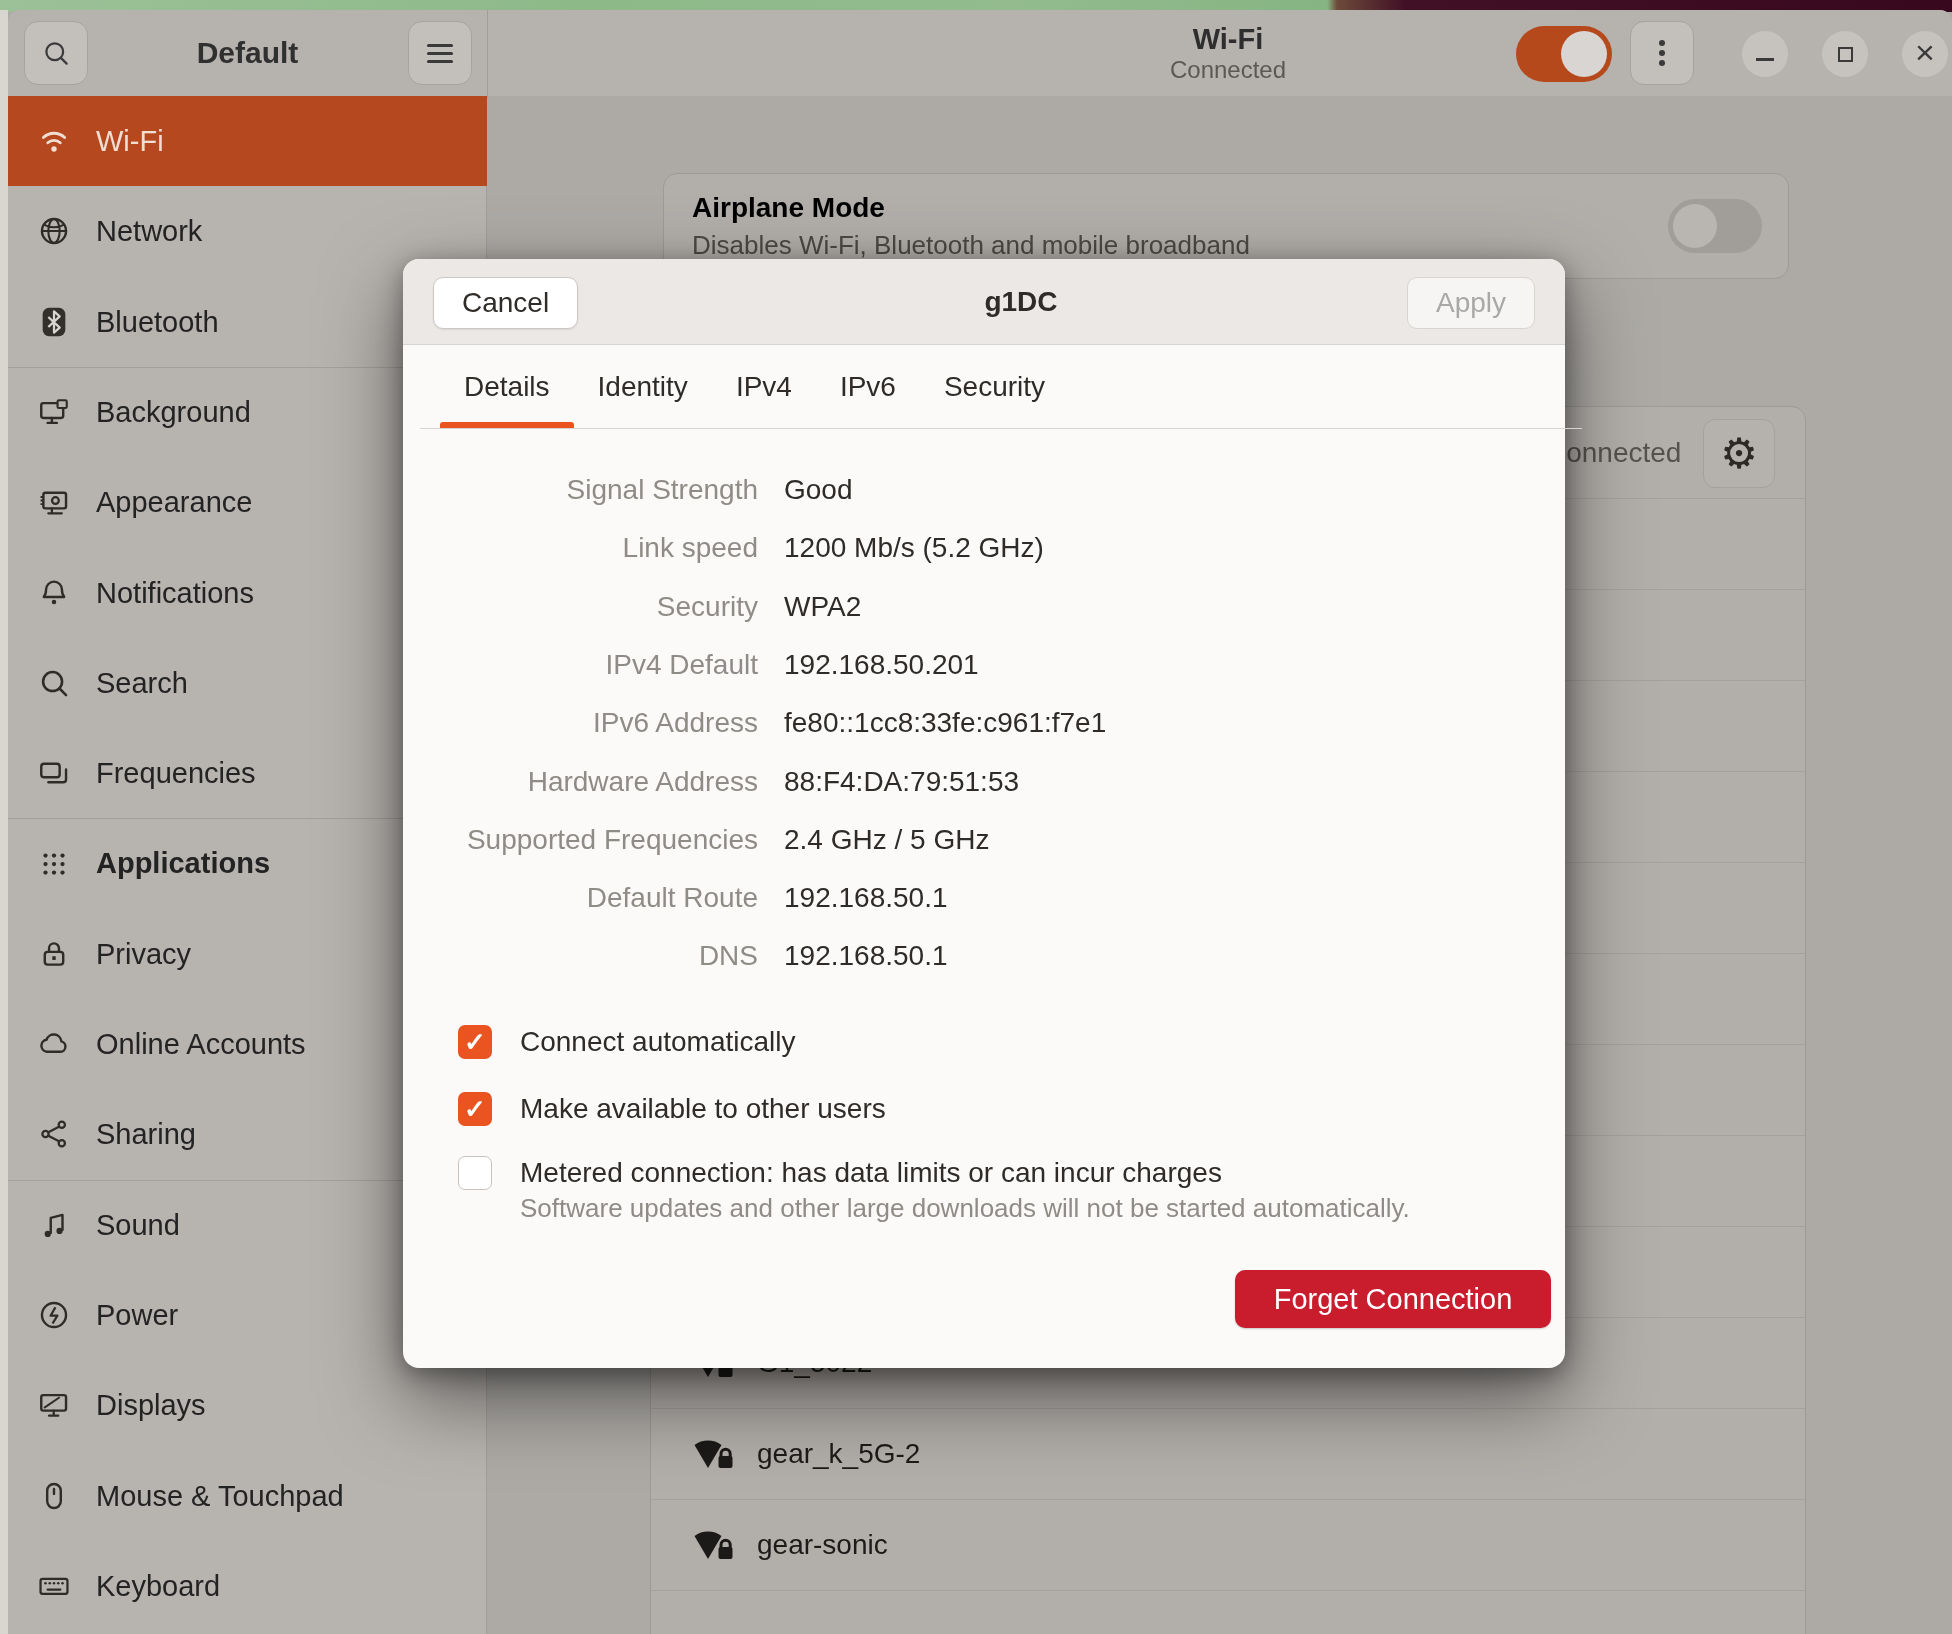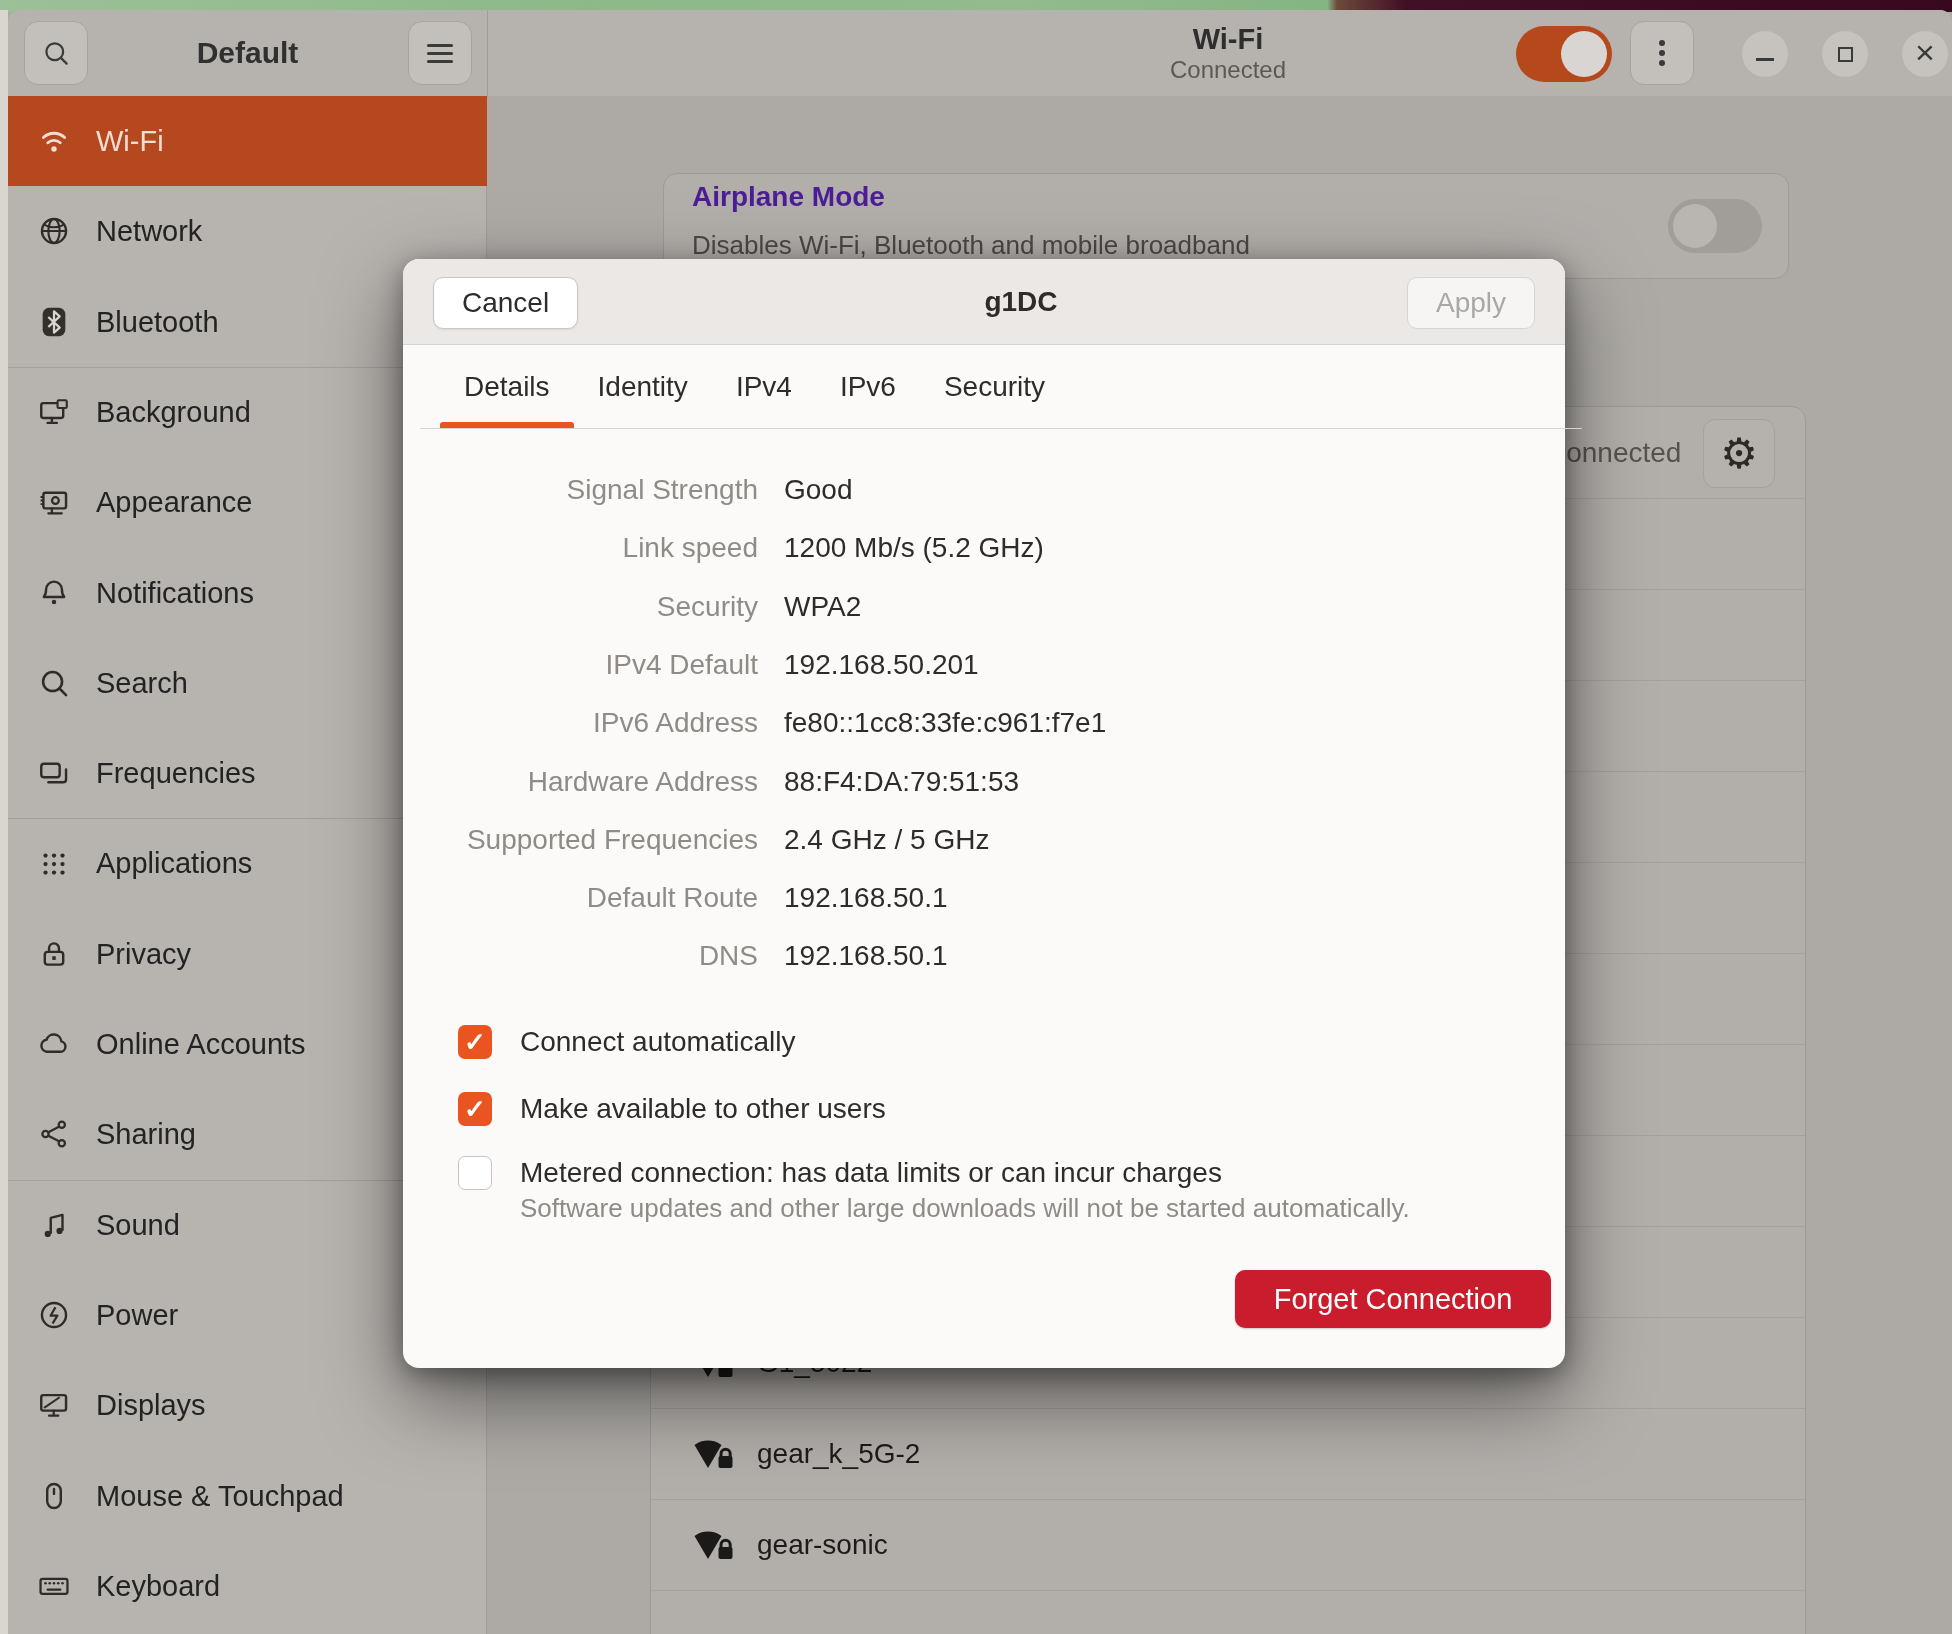--- a/index.html
+++ b/index.html
@@ -41,21 +41,21 @@
   .sicon{width:36px;height:36px;margin-left:28px;display:flex;align-items:center;justify-content:center;flex:none;}
   .sicon svg{width:34px;height:34px;}
   .slabel{margin-left:24px;font-size:29px;color:#232323;white-space:nowrap;}
   .srow.sel .slabel{color:#f2ddd2;}
   .srow.sel svg [stroke]{stroke:#f2ddd2;}
   .srow.sel svg [fill]:not([fill="none"]){fill:#f2ddd2;}
   
   .content{position:absolute;left:480px;top:86px;right:0;bottom:0;background:#adaaa6;}
   .card{position:absolute;background:#b2aeaa;border:1px solid #9e9a96;border-radius:14px;box-sizing:border-box;}
   .airplane{left:655px;top:163px;width:1126px;height:106px;}
-  .ap-title{position:absolute;left:28px;top:7px;font-size:28px;font-weight:bold;color:#4c1d95;}
+  .ap-title{position:absolute;left:28px;top:18px;font-size:28px;font-weight:bold;color:#000000;}
   .ap-sub{position:absolute;left:28px;top:56px;font-size:26px;color:#4c4945;}
   .ap-toggle{right:26px;top:25px;left:auto;width:94px;height:54px;background:#a19d99;position:absolute;border-radius:30px;}
   .ap-toggle .knob{position:absolute;left:5px;top:5px;width:44px;height:44px;border-radius:50%;background:#b9b5b1;}
   .networks{left:642px;top:396px;width:1156px;height:1300px;border-radius:14px 14px 0 0;overflow:hidden;}
   .nw-header{position:absolute;left:0;top:0;width:100%;height:91px;}
   .nw-connected{position:absolute;left:895px;top:0;height:91px;display:flex;align-items:center;font-size:28px;color:#56524e;}
   .nw-gear{position:absolute;left:1052px;top:12px;width:70px;height:67px;border:1px solid #a5a19d;border-radius:12px;
     display:flex;align-items:center;justify-content:center;cursor:pointer;background:#b5b1ad;}
   .nw-gear::before{content:"⚙";font-size:42px;color:#2c2926;line-height:1;}
   .nwrow{position:absolute;left:0;width:100%;height:91px;border-top:1px solid #a5a19d;display:flex;align-items:center;box-sizing:border-box;cursor:pointer;}
@@ -202,21 +202,21 @@
         </div>
         <div class="srow" style="top: 632px;">
           <span class="sicon">
             <svg viewBox="0 0 24 24">
               <rect x="3" y="5.5" width="13" height="9.5" rx="2" stroke="#2e2b28" stroke-width="1.7" fill="none"></rect>
               <path d="M8 18.5h10.5a2 2 0 0 0 2-2V9.5" stroke="#2e2b28" stroke-width="1.7" fill="none" stroke-linecap="round"></path>
             </svg>
           </span>
           <span class="slabel">Frequencies</span>
         </div>
-        <div class="srow sep" style="top: 722px;">
+        <div class="srow sep" style="top: 722px; font-weight: bold;">
           <span class="sicon">
             <svg viewBox="0 0 24 24">
               <g fill="#2e2b28">
                 <circle cx="6" cy="6" r="1.5"></circle>
                 <circle cx="12" cy="6" r="1.5"></circle>
                 <circle cx="18" cy="6" r="1.5"></circle>
                 <circle cx="6" cy="12" r="1.5"></circle>
                 <circle cx="12" cy="12" r="1.5"></circle>
                 <circle cx="18" cy="12" r="1.5"></circle>
                 <circle cx="6" cy="18" r="1.5"></circle>

